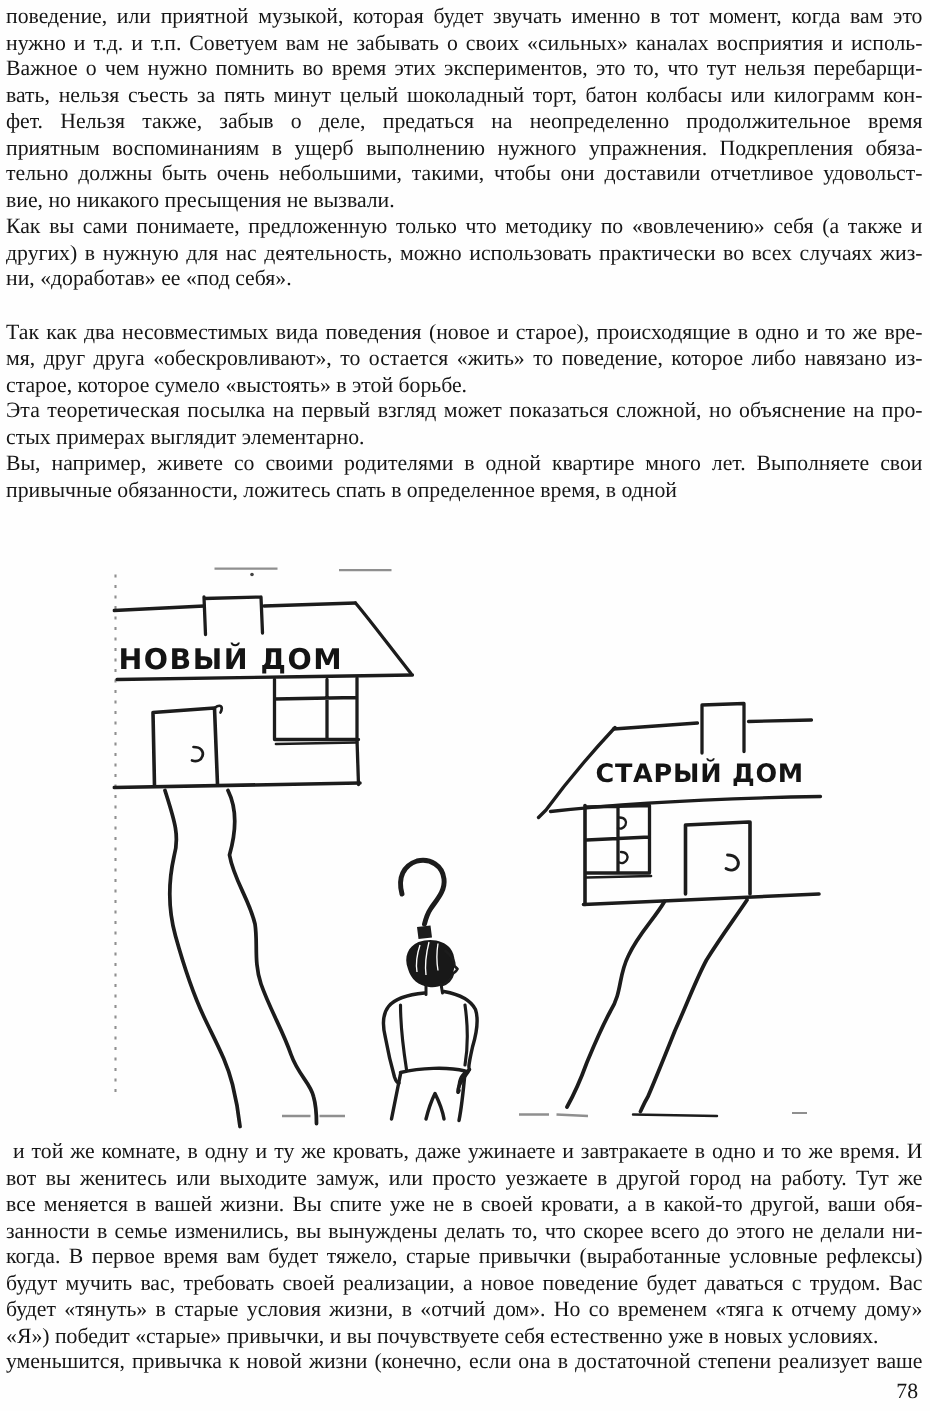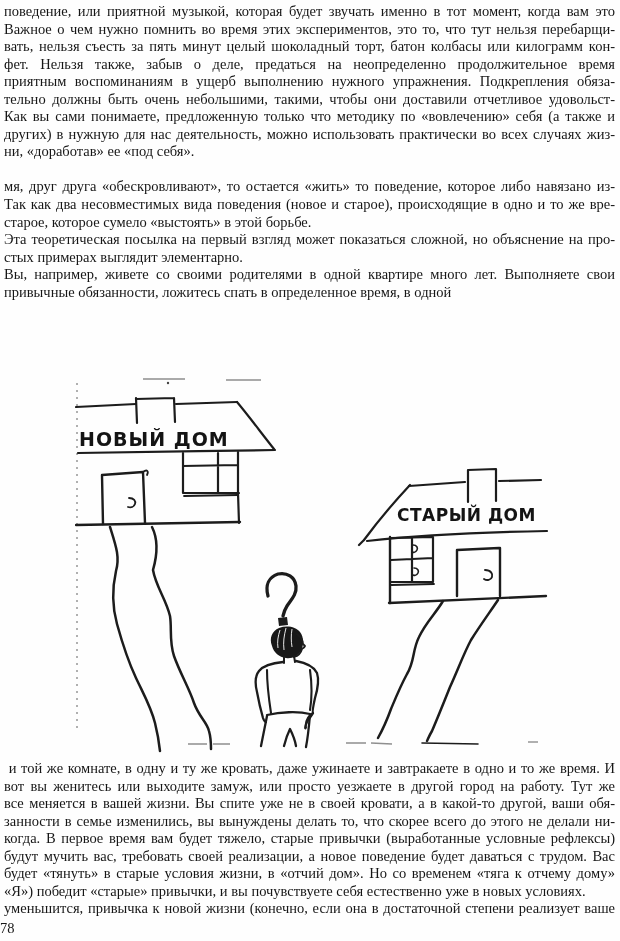--- a/index.html
+++ b/index.html
@@ -32,50 +32,52 @@
     top: 376px;
     width: 484px;
     height: 382px;
   }
   .figure-wrap svg { display: block; width: 484px; height: 382px; }
   .pageno {
     position: absolute;
     top: 919px;
     left: 0;
     width: 612px;
-    text-align: left;
+    text-align: right;
     font-size: 14.5px;
     line-height: 18px;
   }
   .house-label {
     font-family: "DejaVu Sans", sans-serif;
     font-weight: 700;
     fill: #141414;
   }
   .ink { stroke: #1c1c1c; fill: none; stroke-linecap: round; stroke-linejoin: round; }
   .faint { stroke: #8f8f8f; fill: none; stroke-linecap: butt; }
 </style>
 </head>
 <body>
 
 <div class="page">
 
   <div class="tblock" id="top-block">
     <div class="ln">поведение, или приятной музыкой, которая будет звучать именно в тот момент, когда вам это</div>
+    <div class="ln">нужно и т.д. и т.п. Советуем вам не забывать о своих «сильных» каналах восприятия и исполь-</div>
     <div class="ln">Важное о чем нужно помнить во время этих экспериментов, это то, что тут нельзя перебарщи-</div>
     <div class="ln">вать, нельзя съесть за пять минут целый шоколадный торт, батон колбасы или килограмм кон-</div>
     <div class="ln">фет. Нельзя также, забыв о деле, предаться на неопределенно продолжительное время</div>
     <div class="ln">приятным воспоминаниям в ущерб выполнению нужного упражнения. Подкрепления обяза-</div>
     <div class="ln">тельно должны быть очень небольшими, такими, чтобы они доставили отчетливое удовольст-</div>
+    <div class="ln pl">вие, но никакого пресыщения не вызвали.</div>
     <div class="ln">Как вы сами понимаете, предложенную только что методику по «вовлечению» себя (а также и</div>
     <div class="ln">других) в нужную для нас деятельность, можно использовать практически во всех случаях жиз-</div>
     <div class="ln pl">ни, «доработав» ее «под себя».</div>
     <div class="ln blank"></div>
+    <div class="ln">Так как два несовместимых вида поведения (новое и старое), происходящие в одно и то же вре-</div>
     <div class="ln">мя, друг друга «обескровливают», то остается «жить» то поведение, которое либо навязано из-</div>
-    <div class="ln">Так как два несовместимых вида поведения (новое и старое), происходящие в одно и то же вре-</div>
     <div class="ln pl">старое, которое сумело «выстоять» в этой борьбе.</div>
     <div class="ln">Эта теоретическая посылка на первый взгляд может показаться сложной, но объяснение на про-</div>
     <div class="ln pl">стых примерах выглядит элементарно.</div>
     <div class="ln">Вы, например, живете со своими родителями в одной квартире много лет. Выполняете свои</div>
     <div class="ln pl">привычные обязанности, ложитесь спать в определенное время, в одной</div>
   </div>
 
   <div class="figure-wrap">
     <svg viewBox="75 376 484 382" xmlns="http://www.w3.org/2000/svg">
 

